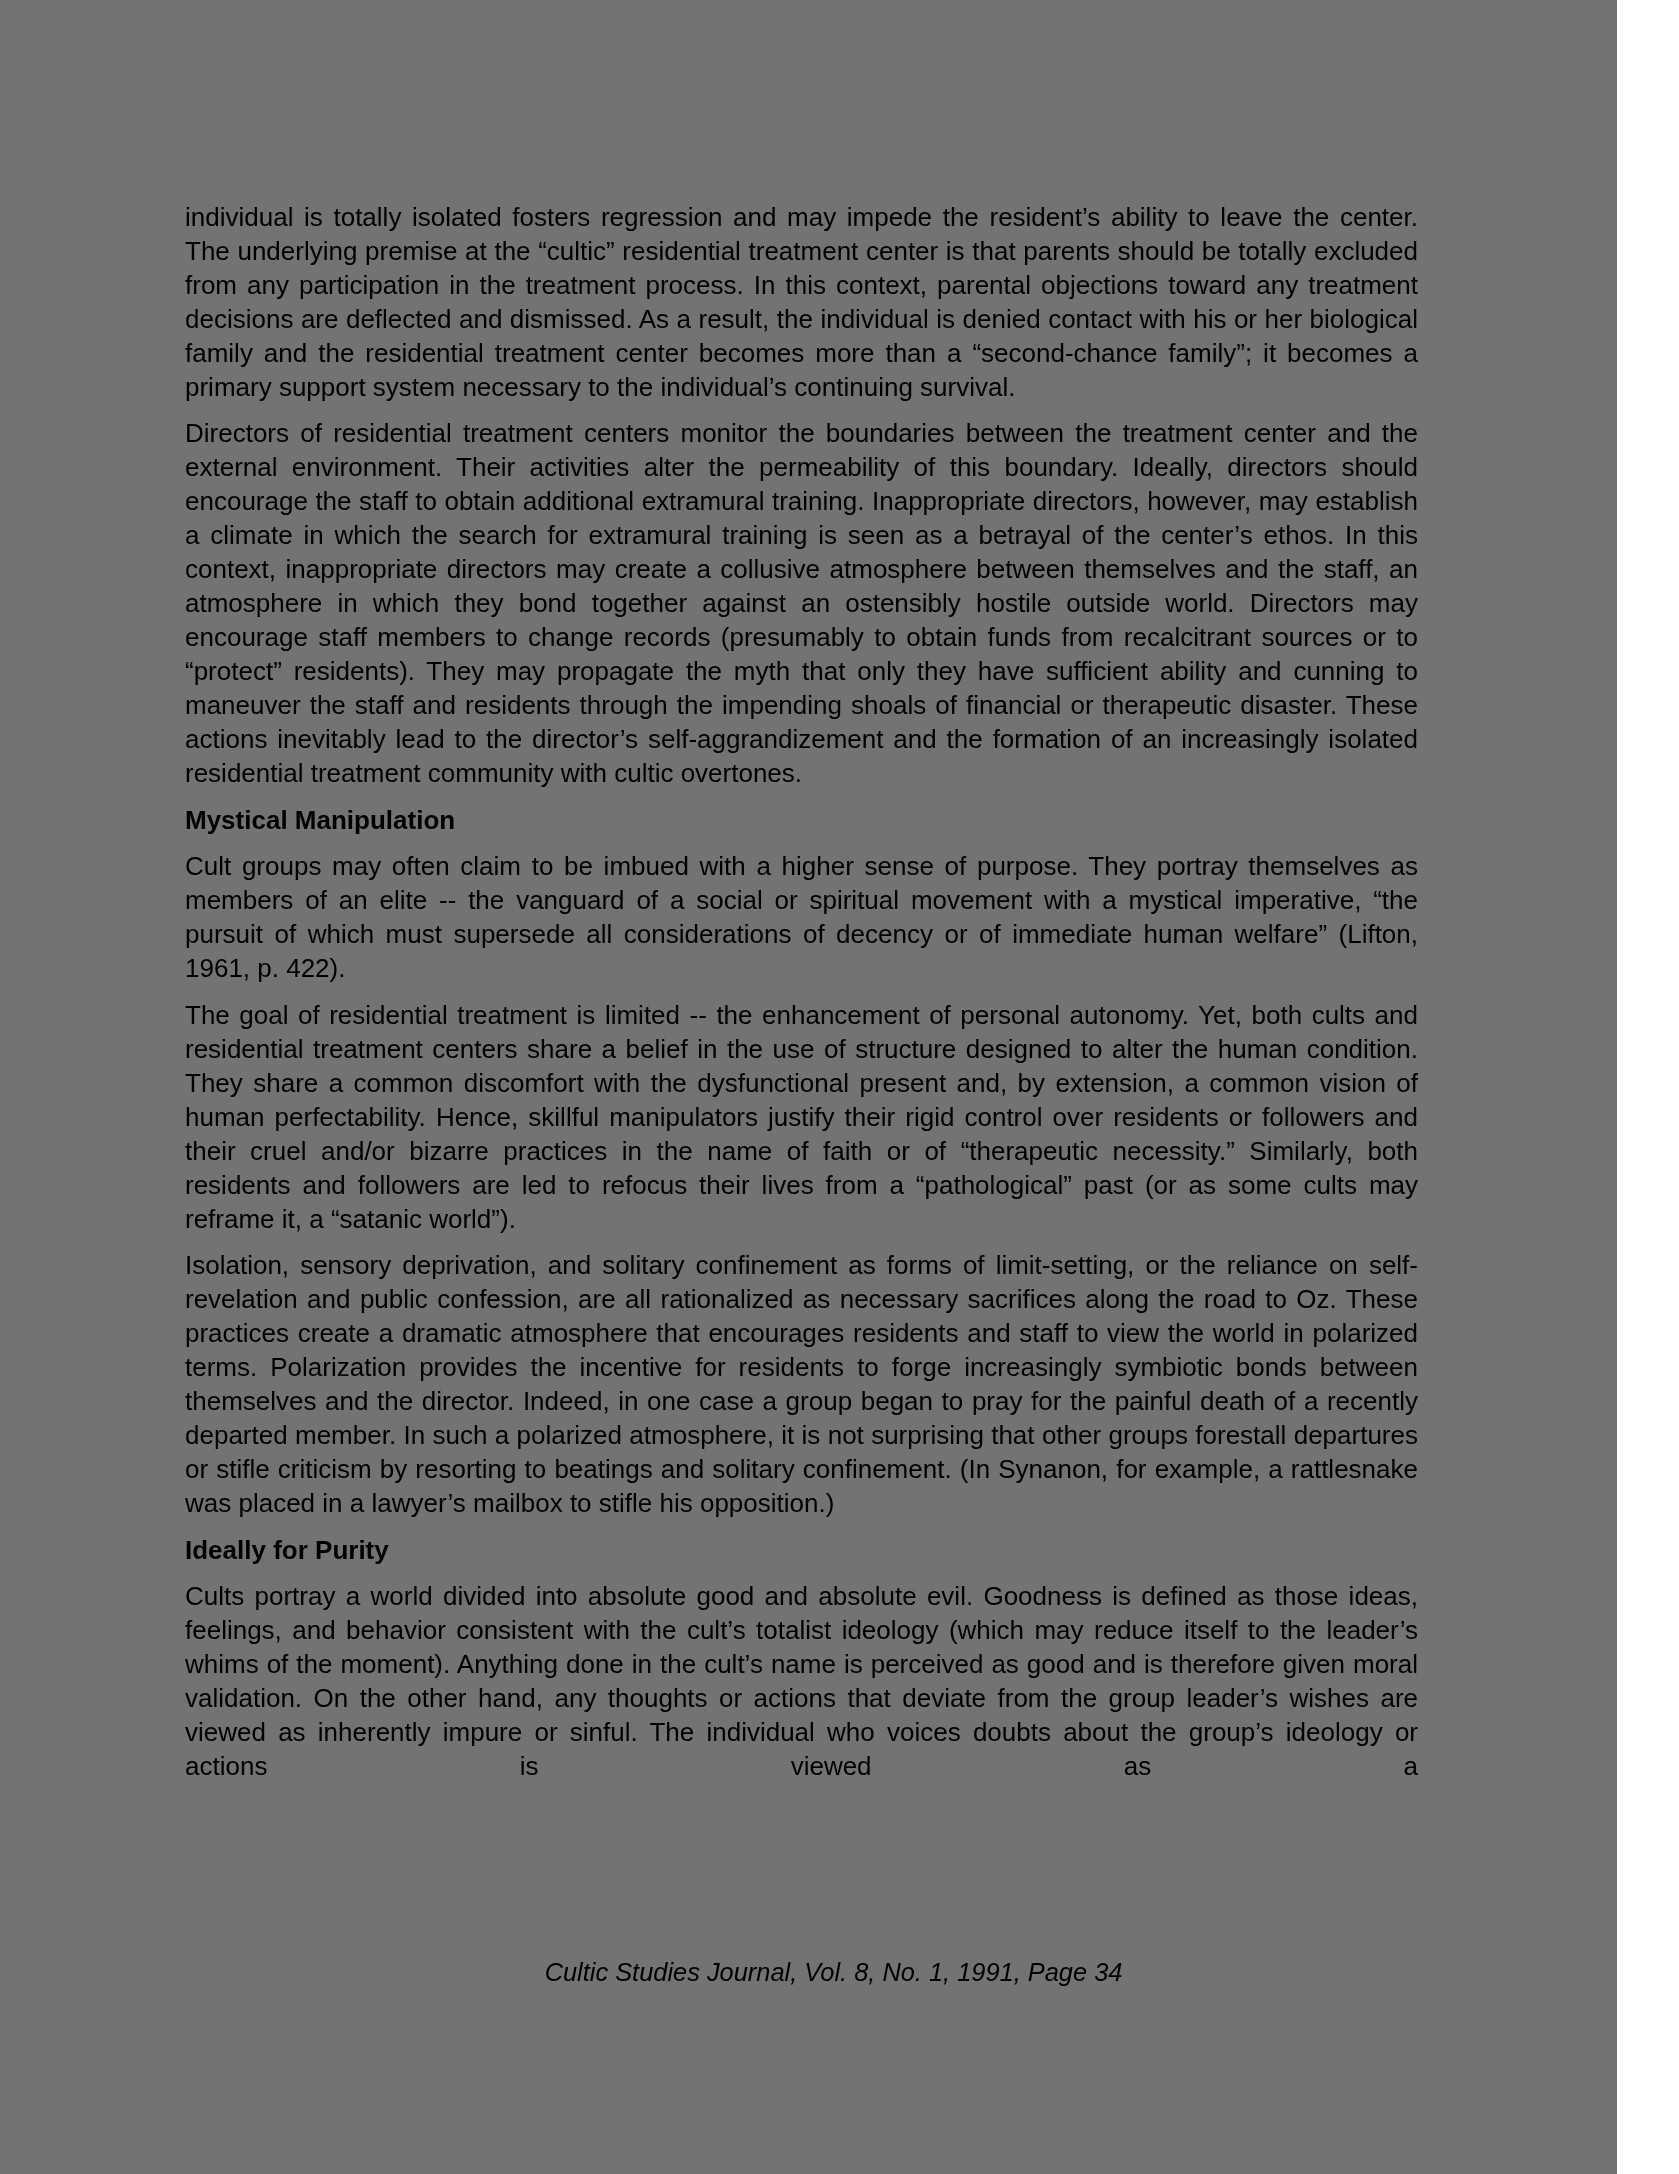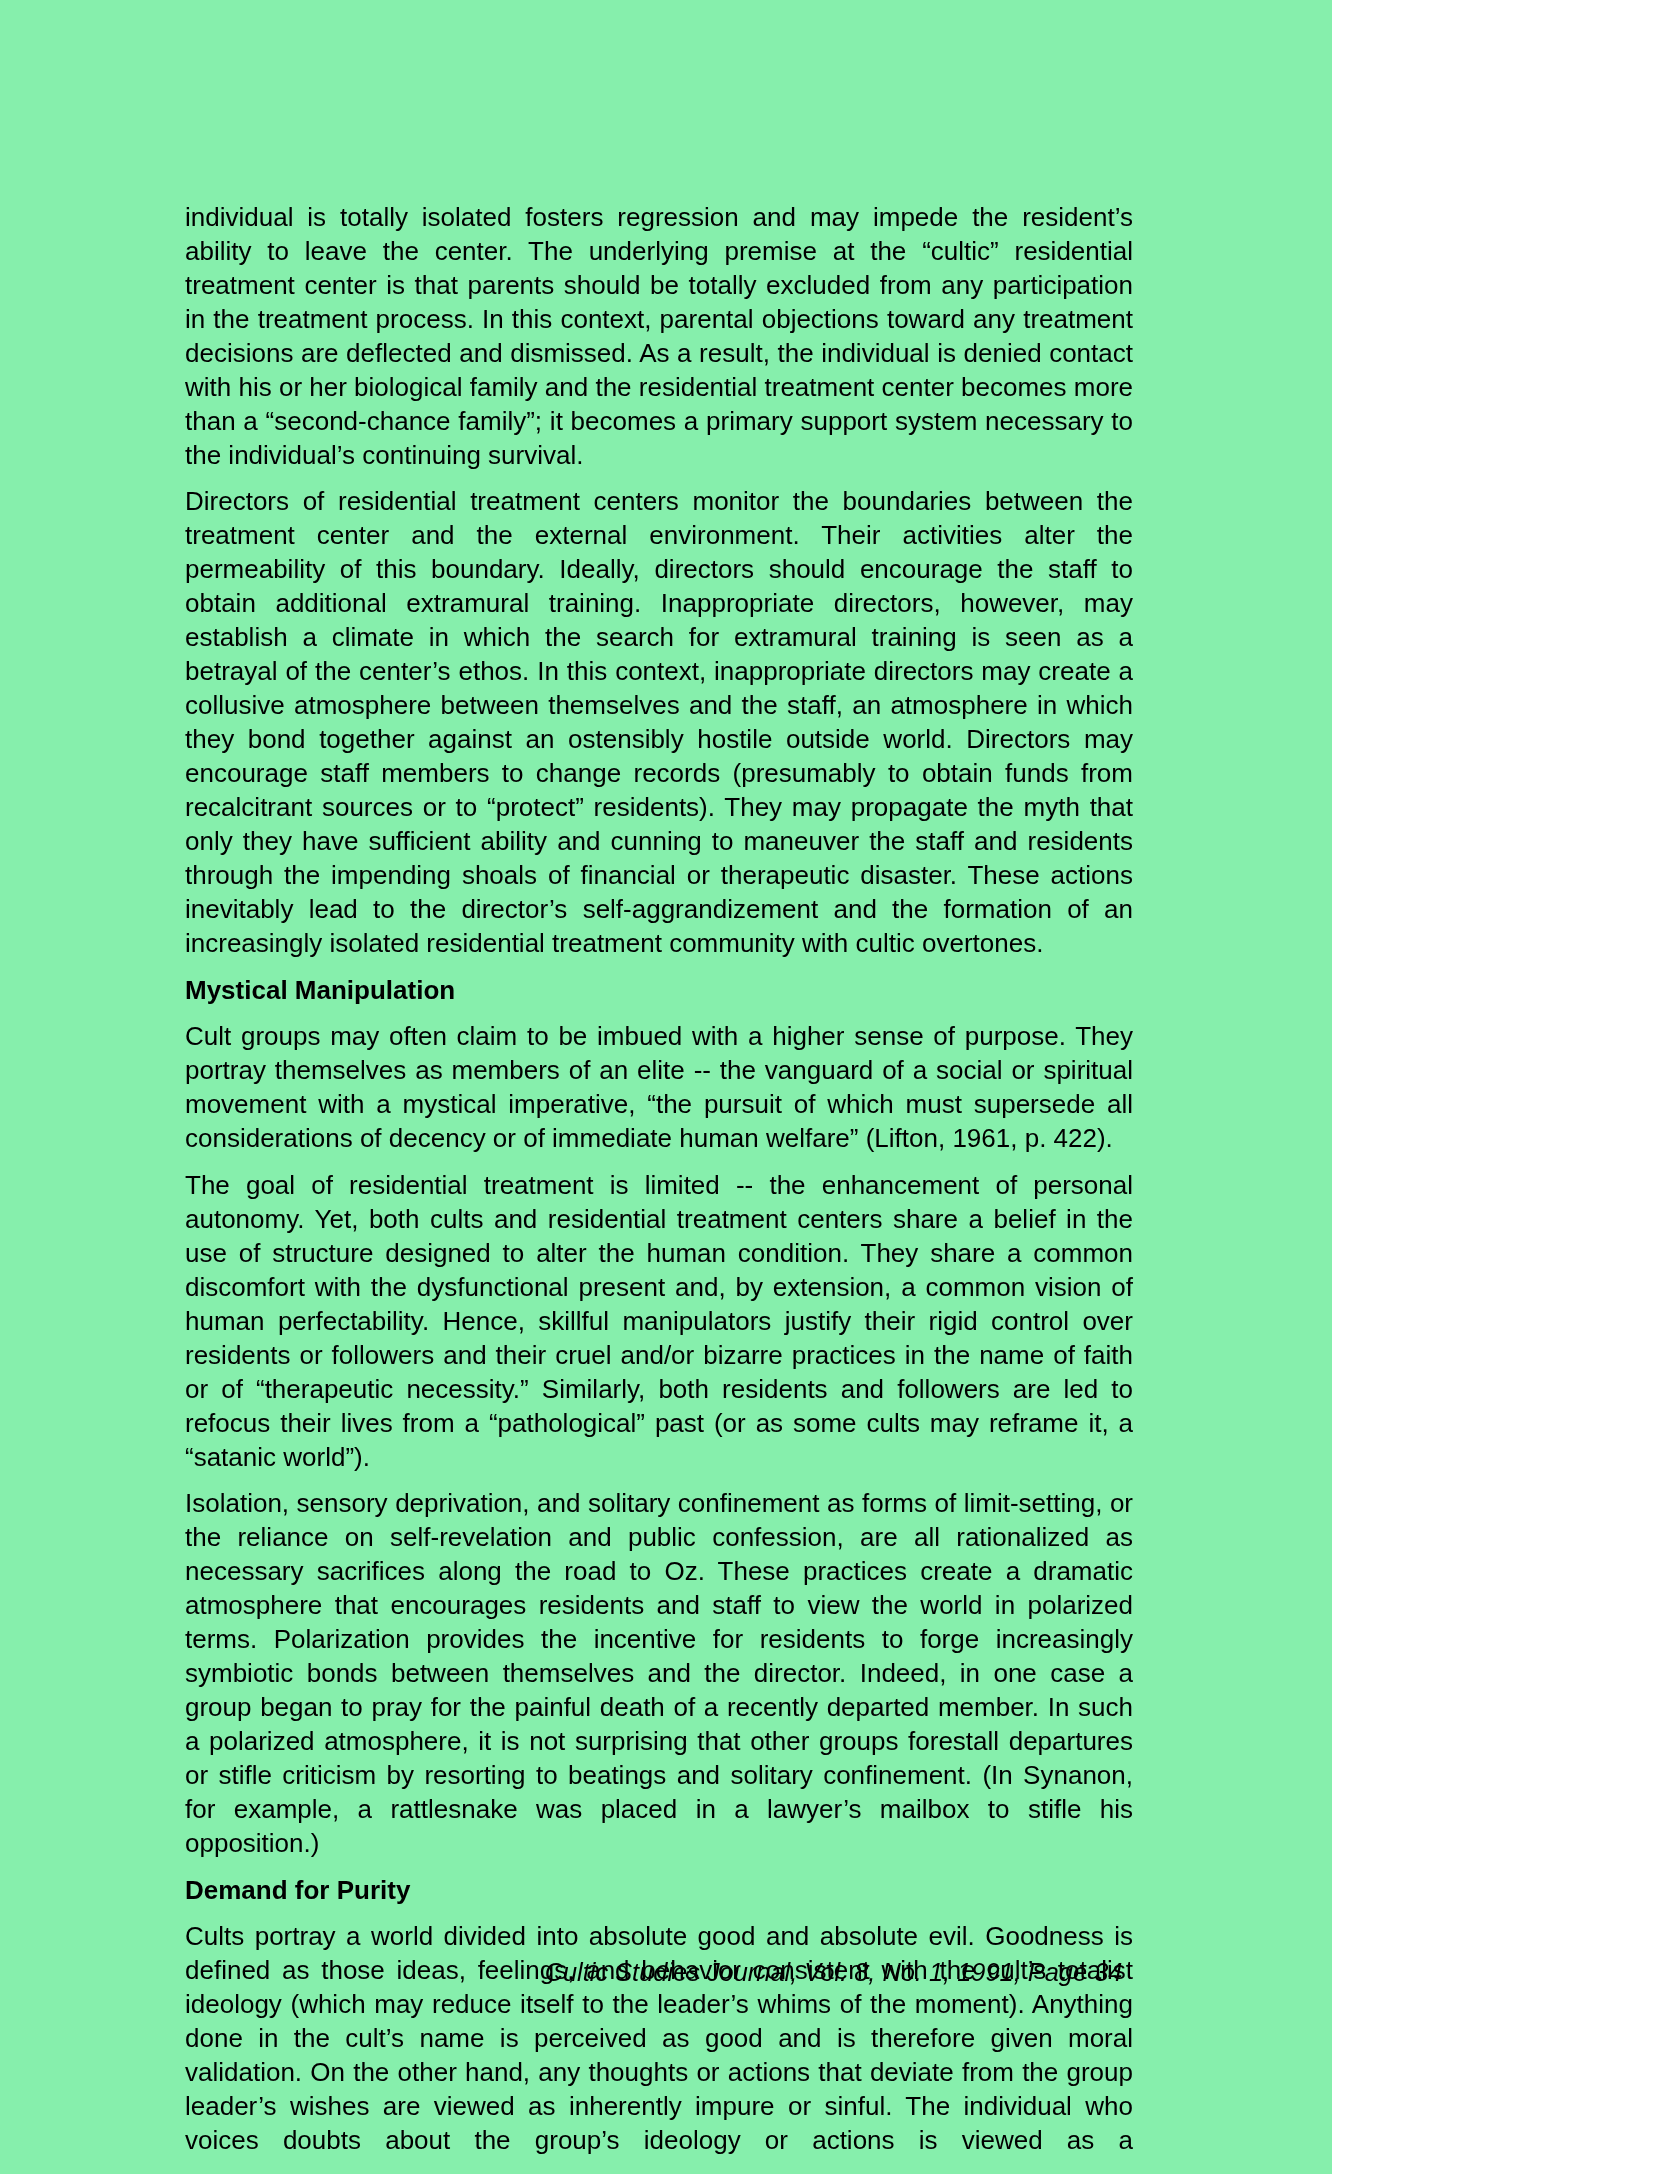--- a/index.html
+++ b/index.html
@@ -8,24 +8,24 @@
     background: #ffffff;
   }
   body {
     width: 1680px;
     height: 2174px;
     overflow: hidden;
   }
   .page {
     position: relative;
     box-sizing: border-box;
-    width: 1332px;
+    width: 1617px;
     height: 2174px;
     padding: 200px 199px 0 185px;
-    background: #86efac;
+    background: #737373;
     color: #000000;
     font-family: "Liberation Sans", sans-serif;
     font-size: 26px;
     line-height: 34px;
   }
   .para {
     margin: 0 0 12.2px 0;
     text-align: justify;
   }
   .para.full-last-line {
@@ -59,20 +59,20 @@
   <p class="para">Directors of residential treatment centers monitor the boundaries between the treatment center and the external environment. Their activities alter the permeability of this boundary. Ideally, directors should encourage the staff to obtain additional extramural training. Inappropriate directors, however, may establish a climate in which the search for extramural training is seen as a betrayal of the center’s ethos. In this context, inappropriate directors may create a collusive atmosphere between themselves and the staff, an atmosphere in which they bond together against an ostensibly hostile outside world. Directors may encourage staff members to change records (presumably to obtain funds from recalcitrant sources or to “protect” residents). They may propagate the myth that only they have sufficient ability and cunning to maneuver the staff and residents through the impending shoals of financial or therapeutic disaster. These actions inevitably lead to the director’s self-aggrandizement and the formation of an increasingly isolated residential treatment community with cultic overtones.</p>
 
   <h2 class="section-heading">Mystical Manipulation</h2>
 
   <p class="para">Cult groups may often claim to be imbued with a higher sense of purpose. They portray themselves as members of an elite -- the vanguard of a social or spiritual movement with a mystical imperative, “the pursuit of which must supersede all considerations of decency or of immediate human welfare” (Lifton, 1961, p. 422).</p>
 
   <p class="para">The goal of residential treatment is limited -- the enhancement of personal autonomy.  Yet, both cults and residential treatment centers share a belief in the use of structure designed to alter the human condition. They share a common discomfort with the dysfunctional present and, by extension, a common vision of human perfectability. Hence, skillful manipulators justify their rigid control over residents or followers and their cruel and/or bizarre practices in the name of faith or of “therapeutic necessity.” Similarly, both residents and followers are led to refocus their lives from a “pathological” past (or as some cults may reframe it, a “satanic world”).</p>
 
   <p class="para">Isolation, sensory deprivation, and solitary confinement as forms of limit-setting, or the reliance on self-revelation and public confession, are all rationalized as necessary sacrifices along the road to Oz. These practices create a dramatic atmosphere that encourages residents and staff to view the world in polarized terms. Polarization provides the incentive for residents to forge increasingly symbiotic bonds between themselves and the director. Indeed, in one case a group began to pray for the painful death of a recently departed member. In such a polarized atmosphere, it is not surprising that other groups forestall departures or stifle criticism by resorting to beatings and solitary confinement. (In Synanon, for example, a rattlesnake was placed in a lawyer’s mailbox to stifle his opposition.)</p>
 
-  <h2 class="section-heading">Demand for Purity</h2>
+  <h2 class="section-heading">Ideally for Purity</h2>
 
   <p class="para full-last-line">Cults portray a world divided into absolute good and absolute evil. Goodness is defined as those ideas, feelings, and behavior consistent with the cult’s totalist ideology (which may reduce itself to the leader’s whims of the moment). Anything done in the cult’s name is perceived as good and is therefore given moral validation. On the other hand, any thoughts or actions that deviate from the group leader’s wishes are viewed as inherently impure or sinful. The individual who voices doubts about the group’s ideology or actions is viewed as a</p>
 
   <div class="footer">Cultic Studies Journal, Vol. 8, No. 1, 1991, Page 34</div>
 
 </div>
 
 
 </body></html>

